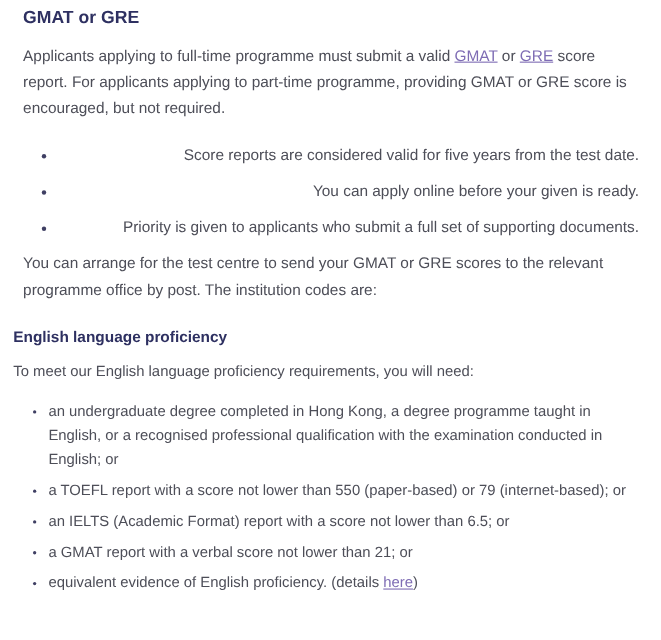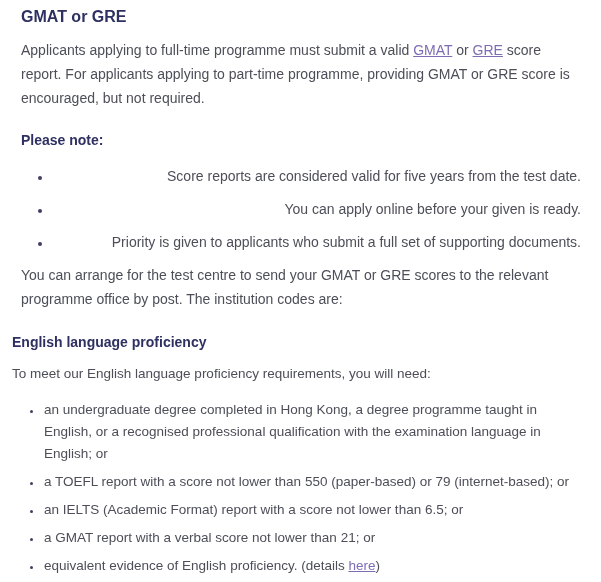--- a/index.html
+++ b/index.html
@@ -100,38 +100,37 @@
 </head>
 <body>
 
 <div class="page">
 
   <section class="gmat-section">
     <h3 class="h3-heading">GMAT or GRE</h3>
 
     <p class="body-text"><span>Applicants applying to full-time programme must submit a valid </span><a href="#" class="link">GMAT</a><span> or </span><a href="#" class="link">GRE</a><span> score report. For applicants applying to part-time programme, providing GMAT or GRE score is encouraged, but not required.</span></p>
 
-    <p class="note-label">Please note:</p>
 
     <ul class="bullet-list">
       <li>Score reports are considered valid for five years from the test date.</li>
       <li>You can apply online before your given is ready.</li>
       <li>Priority is given to applicants who submit a full set of supporting documents.</li>
     </ul>
 
     <p class="body-text">You can arrange for the test centre to send your GMAT or GRE scores to the relevant programme office by post. The institution codes are:</p>
   </section>
 
   <section class="english-section">
     <h2 class="h2-heading">English language proficiency</h2>
 
     <p class="body-text">To meet our English language proficiency requirements, you will need:</p>
 
     <ul class="req-list">
-      <li>an undergraduate degree completed in Hong Kong, a degree programme taught in English, or a recognised professional qualification with the examination language in English; or</li>
+      <li>an undergraduate degree completed in Hong Kong, a degree programme taught in English, or a recognised professional qualification with the examination conducted in English; or</li>
       <li>a TOEFL report with a score not lower than 550 (paper-based) or 79 (internet-based); or</li>
       <li>an IELTS (Academic Format) report with a score not lower than 6.5; or</li>
       <li>a GMAT report with a verbal score not lower than 21; or</li>
       <li><span>equivalent evidence of English proficiency. (details </span><a href="#" class="link">here</a><span>)</span></li>
     </ul>
   </section>
 
 </div>
 
 </body></html>

